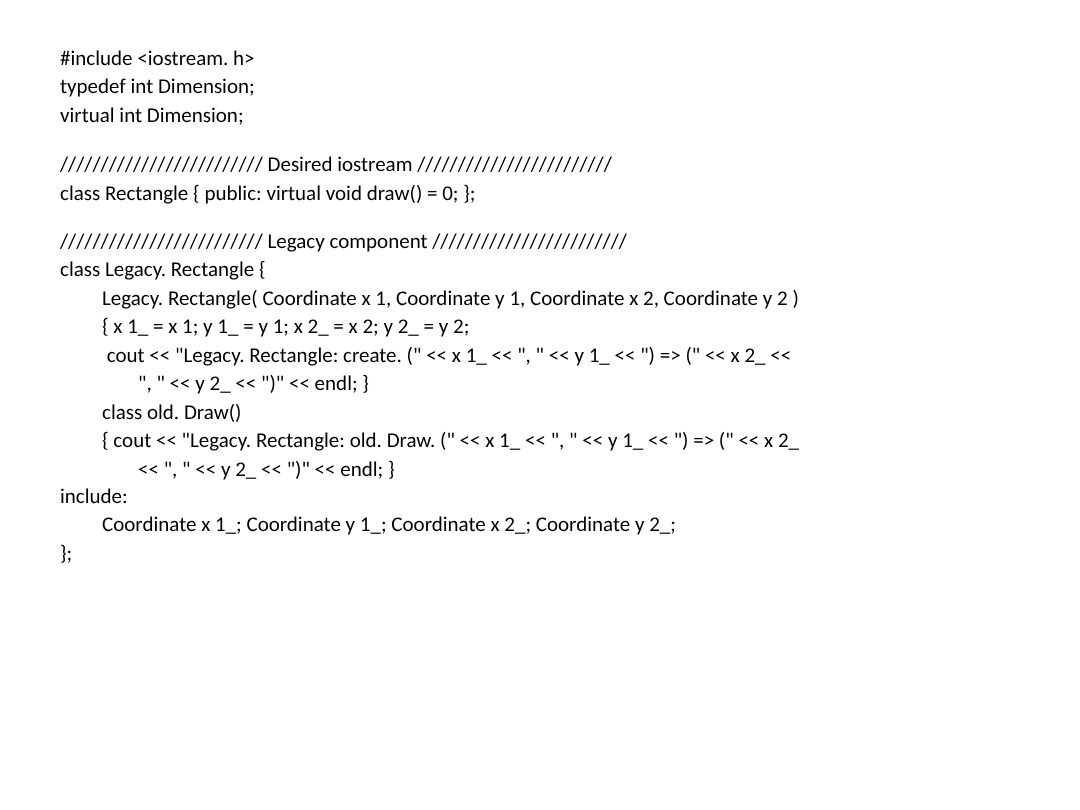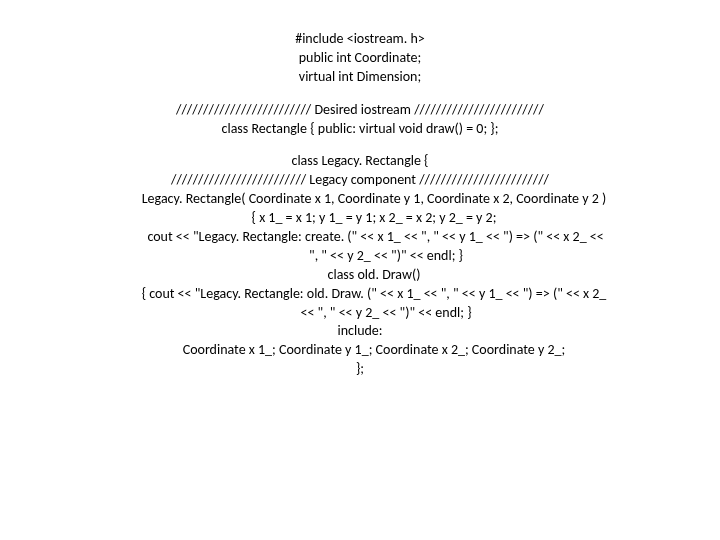--- a/index.html
+++ b/index.html
@@ -1,47 +1,47 @@
 <!DOCTYPE html>
 <html><head>
   <meta charset="utf-8">
   <style>
-    * { margin: 0; padding: 0; box-sizing: border-box; text-align: center; }
+    * { margin: 0; padding: 0; box-sizing: border-box; }
     body {
       width: 720px;
       height: 540px;
       background: #fff;
       font-family: Calibri, Arial, sans-serif;
       font-size: 14px;
       color: #000;
       padding: 30px 40px;
       line-height: 1.35;
     }
     .block { margin-bottom: 14px; }
     .line { white-space: pre-wrap; }
     .indent1 { padding-left: 28px; }
     .indent25 { padding-left: 52px; }
   </style>
 </head>
 <body>
 
 <div class="block">
   <div class="line">#include &lt;iostream. h&gt;</div>
-  <div class="line">public int Coordinate;</div>
+  <div class="line">typedef int Dimension;</div>
   <div class="line">virtual int Dimension;</div>
 </div>
 
 <div class="block">
   <div class="line">///////////////////////// Desired iostream ////////////////////////</div>
   <div class="line">class Rectangle { public: virtual void draw() = 0; };</div>
 </div>
 
 <div class="block">
+  <div class="line">///////////////////////// Legacy component ////////////////////////</div>
   <div class="line">class Legacy. Rectangle {</div>
-  <div class="line">///////////////////////// Legacy component ////////////////////////</div>
   <div class="line indent1">Legacy. Rectangle( Coordinate x 1, Coordinate y 1, Coordinate x 2, Coordinate y 2 )</div>
   <div class="line indent1">{ x 1_ = x 1; y 1_ = y 1; x 2_ = x 2; y 2_ = y 2;</div>
   <div class="line indent1"> cout &lt;&lt; "Legacy. Rectangle: create. (" &lt;&lt; x 1_ &lt;&lt; ", " &lt;&lt; y 1_ &lt;&lt; ") =&gt; (" &lt;&lt; x 2_ &lt;&lt;</div>
   <div class="line indent25">", " &lt;&lt; y 2_ &lt;&lt; ")" &lt;&lt; endl; }</div>
   <div class="line indent1">class old. Draw()</div>
   <div class="line indent1">{ cout &lt;&lt; "Legacy. Rectangle: old. Draw. (" &lt;&lt; x 1_ &lt;&lt; ", " &lt;&lt; y 1_ &lt;&lt; ") =&gt; (" &lt;&lt; x 2_</div>
   <div class="line indent25">&lt;&lt; ", " &lt;&lt; y 2_ &lt;&lt; ")" &lt;&lt; endl; }</div>
   <div class="line">include:</div>
   <div class="line indent1">Coordinate x 1_; Coordinate y 1_; Coordinate x 2_; Coordinate y 2_;</div>
   <div class="line">};</div>

